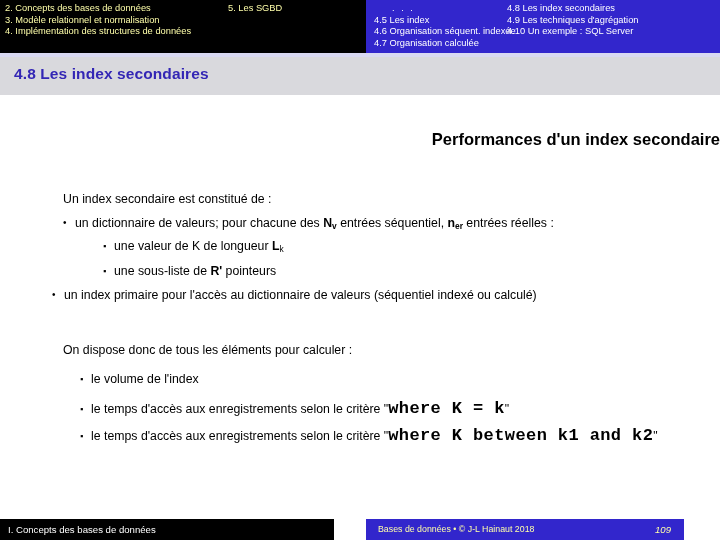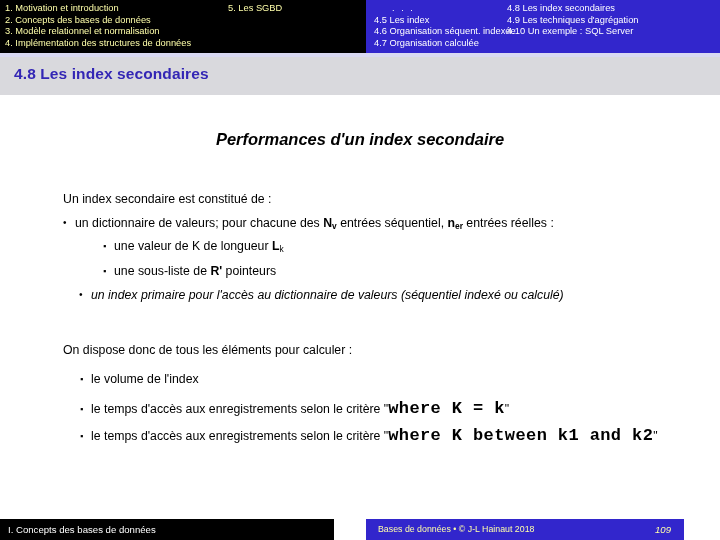--- a/index.html
+++ b/index.html
@@ -97,25 +97,24 @@
     position: absolute;
     left: 0; top: 95px;
     width: 720px;
     height: 424px;
     background: #ffffff;
   }
   #slide-heading {
     position: absolute;
     left: 0; top: 35px;
     width: 720px;
-    text-align: center;
+    text-align: right;
     font-size: 16.5px;
     font-weight: bold;
     color: #000000;
-    font-style: italic;
   }
 
   .para {
     position: absolute;
     font-size: 12.3px;
     color: #000000;
     white-space: nowrap;
   }
   .bullet-sq::before {
     content: "\25AA";
@@ -129,21 +128,21 @@
     display: inline-block;
     width: 12px;
     font-size: 10px;
     vertical-align: 1px;
   }
 
   #line-intro   { left: 63px;  top: 97px; }
   #line-dict    { left: 63px;  top: 121px; }
   #line-kval    { left: 103px; top: 144px; }
   #line-sublist { left: 103px; top: 169px; }
-  #line-primary { left: 79px;  top: 193px; font-style: italic; }
+  #line-primary { left: 52px;  top: 193px; }
   #line-dispose { left: 63px;  top: 248px; }
   #line-volume  { left: 80px;  top: 277px; }
   #line-acces1  { left: 80px;  top: 304px; }
   #line-acces2  { left: 80px;  top: 331px; }
 
   .sym {
     font-weight: bold;
   }
   .sub {
     font-size: 8.4px;
@@ -201,21 +200,20 @@
     color: #ffffaa;
     font-style: italic;
   }
 </style>
 </head>
 <body>
 
 <div id="nav-header">
   <div id="nav-left">
     <div class="nav-col" id="chapters-col">
-      <span class="nav-line">1. Motivation et introduction</span>
       <span class="nav-line">2. Concepts des bases de données</span>
       <span class="nav-line">3. Modèle relationnel et normalisation</span>
       <span class="nav-line">4. Implémentation des structures de données</span>
     </div>
     <div class="nav-col" id="chapter5-col">
       <span class="nav-line">5. Les SGBD</span>
     </div>
   </div>
   <div id="nav-right">
     <div class="nav-col" id="sections-col-1">

